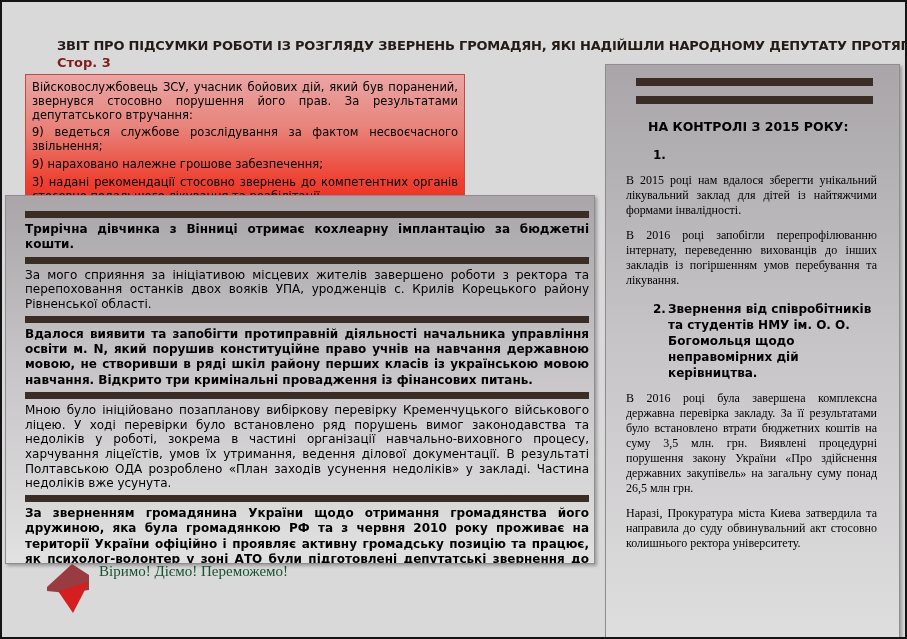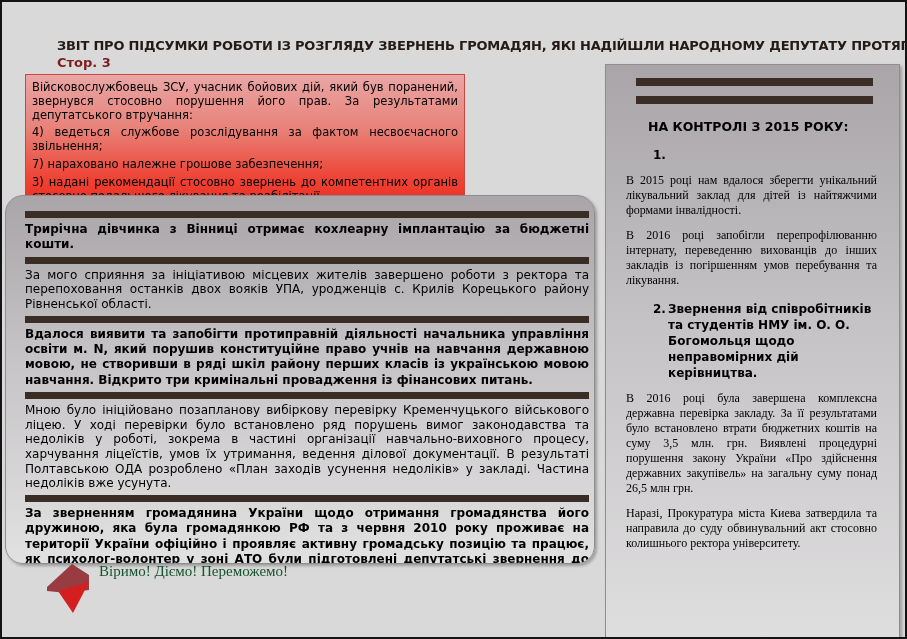--- a/index.html
+++ b/index.html
@@ -25,21 +25,21 @@
   }
   .red-box p{margin:0 0 4px 0;}
   .red-box p:last-child{margin-bottom:0;}
   .gray-panel{
     box-sizing:border-box;border:1px solid #8f8d90;
     background:linear-gradient(180deg,#a9a5a8 0%,#c6c4c6 45%,#e2e1e2 100%);
     box-shadow:2px 2px 3px rgba(0,0,0,0.28);
   }
   .main-box{
     position:absolute;left:3px;top:193px;width:590px;height:369px;
-    padding:15px 5px 0 19px;overflow:hidden;border-radius:18px;
+    padding:15px 5px 0 19px;overflow:hidden;
   }
   .bar{height:7px;background:#3a2d26;}
   .main-box p{margin:4px 0;font-size:12px;line-height:14.6px;text-align:justify;}
   .main-box p.b{font-weight:bold;line-height:15.4px;}
   .sidebar{
     position:absolute;left:603px;top:62px;width:295px;height:609px;
     padding:13px 0 0 0;overflow:hidden;
   }
   .sbar{height:8px;margin:0 26px 0 30px;}
   .sbar-gap{margin-top:10px;}
@@ -56,22 +56,22 @@
 </head>
 <body>
 
 <div class="slide">
 
   <div class="title">ЗВІТ ПРО ПІДСУМКИ РОБОТИ ІЗ РОЗГЛЯДУ ЗВЕРНЕНЬ ГРОМАДЯН, ЯКІ НАДІЙШЛИ НАРОДНОМУ ДЕПУТАТУ ПРОТЯГОМ 2016 РОКУ.</div>
   <div class="page-num">Стор. 3</div>
 
   <div class="red-box">
     <p>Війсковослужбовець ЗСУ, учасник бойових дій, який був поранений, звернувся стосовно порушення його прав. За результатами депутатського втручання:</p>
-    <p>4) ведеться службове розслідування за фактом несвоєчасного звільнення;</p>
-    <p>7) нараховано належне грошове забезпечення;</p>
+    <p>9) ведеться службове розслідування за фактом несвоєчасного звільнення;</p>
+    <p>9) нараховано належне грошове забезпечення;</p>
     <p>3) надані рекомендації стосовно звернень до компетентних органів стосовно подальшого лікування та реабілітації.</p>
   </div>
 
   <div class="main-box gray-panel">
     <div class="bar"></div>
     <p class="b">Трирічна дівчинка з Вінниці отримає кохлеарну імплантацію за бюджетні кошти.</p>
     <div class="bar"></div>
     <p>За мого сприяння за ініціативою місцевих жителів завершено роботи з ректора та перепоховання останків двох вояків УПА, уродженців с. Крилів Корецького району Рівненської області.</p>
     <div class="bar"></div>
     <p class="b">Вдалося виявити та запобігти протиправній діяльності начальника управління освіти м. N, який порушив конституційне право учнів на навчання державною мовою, не створивши в ряді шкіл району перших класів із українською мовою навчання. Відкрито три кримінальні провадження із фінансових питань.</p>

